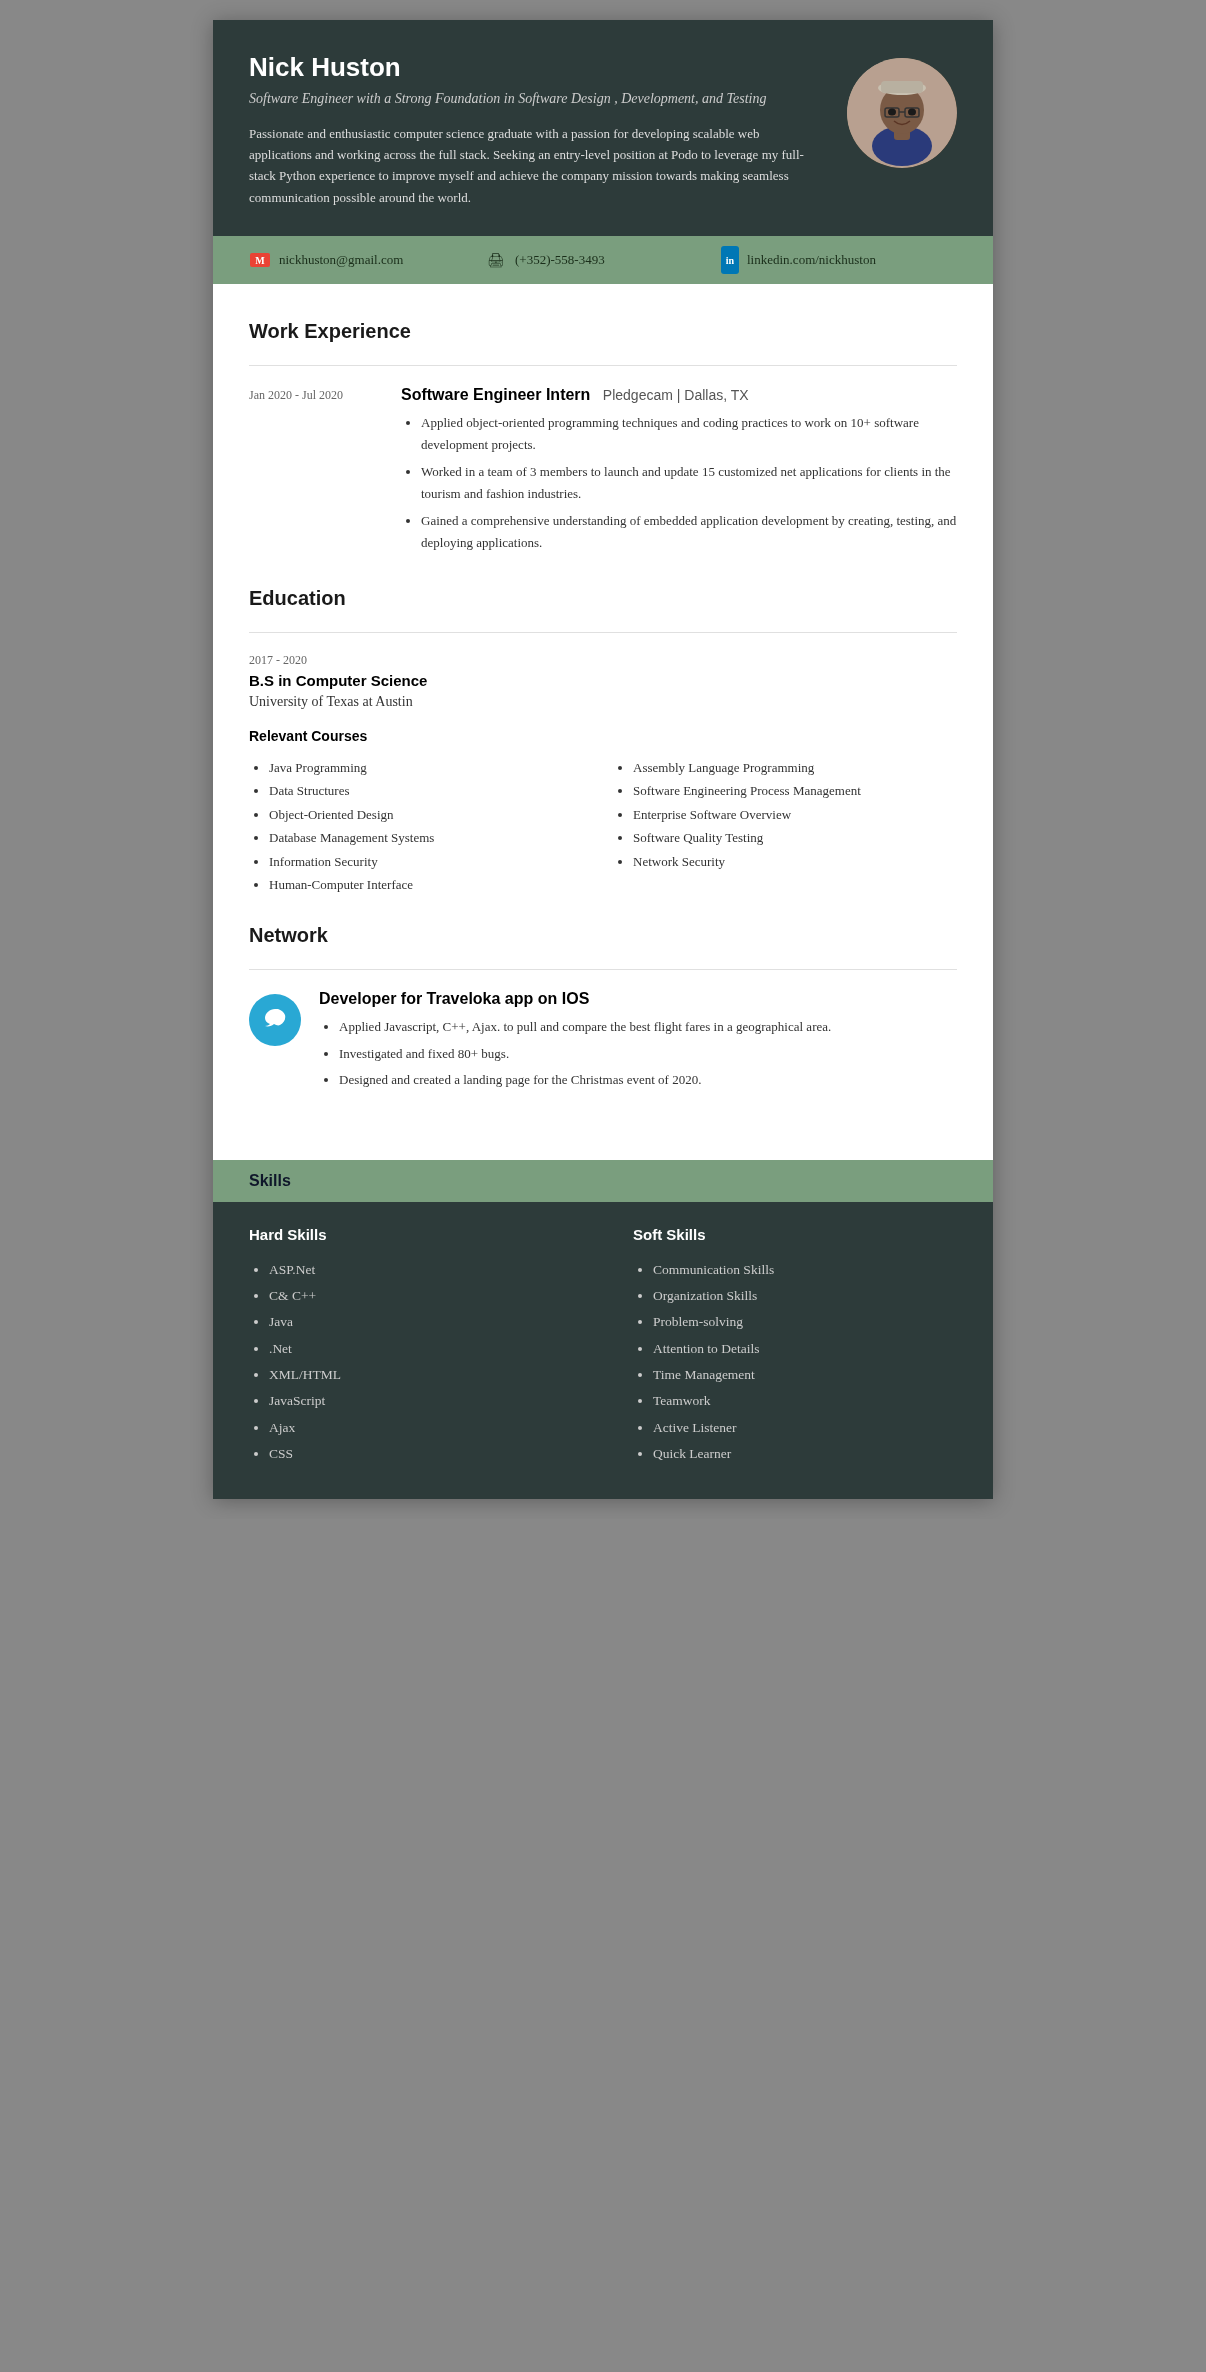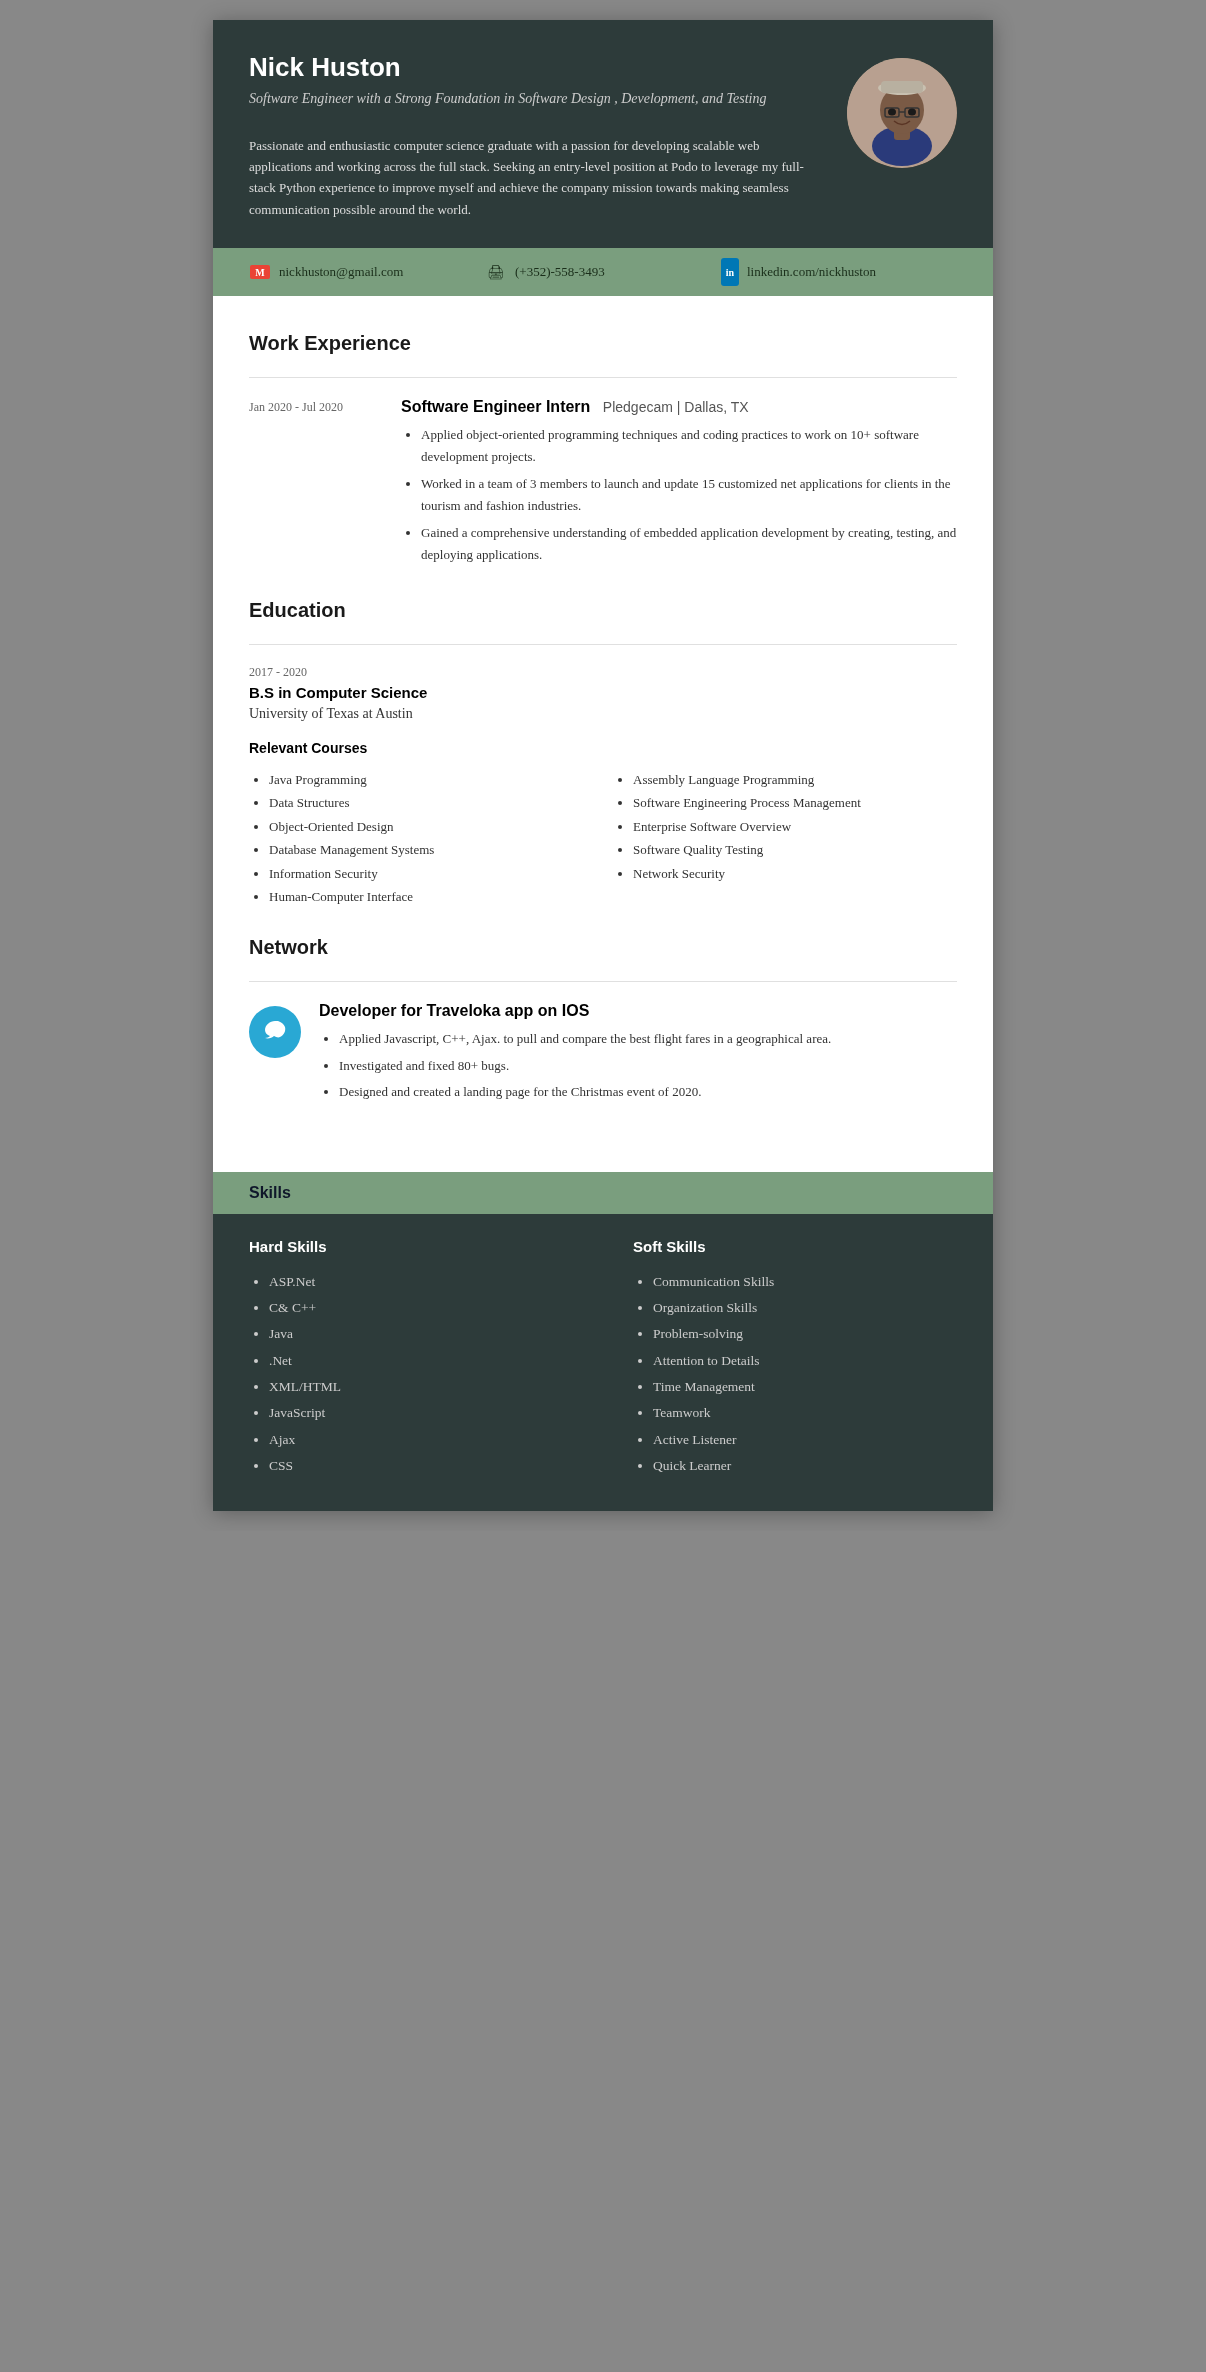--- a/index.html
+++ b/index.html
@@ -29,21 +29,21 @@
     .header-name {
       font-size: 26px;
       font-weight: bold;
       font-family: Arial, sans-serif;
       margin-bottom: 6px;
     }
     .header-title {
       font-style: italic;
       font-size: 14px;
       color: #ccc;
-      margin-bottom: 26px;
+      margin-bottom: 14px;
       line-height: 1.4;
     }
     .header-summary {
       font-size: 13px;
       line-height: 1.65;
       color: #ddd;
     }
     .avatar-wrap {
       width: 110px;
       height: 110px;

